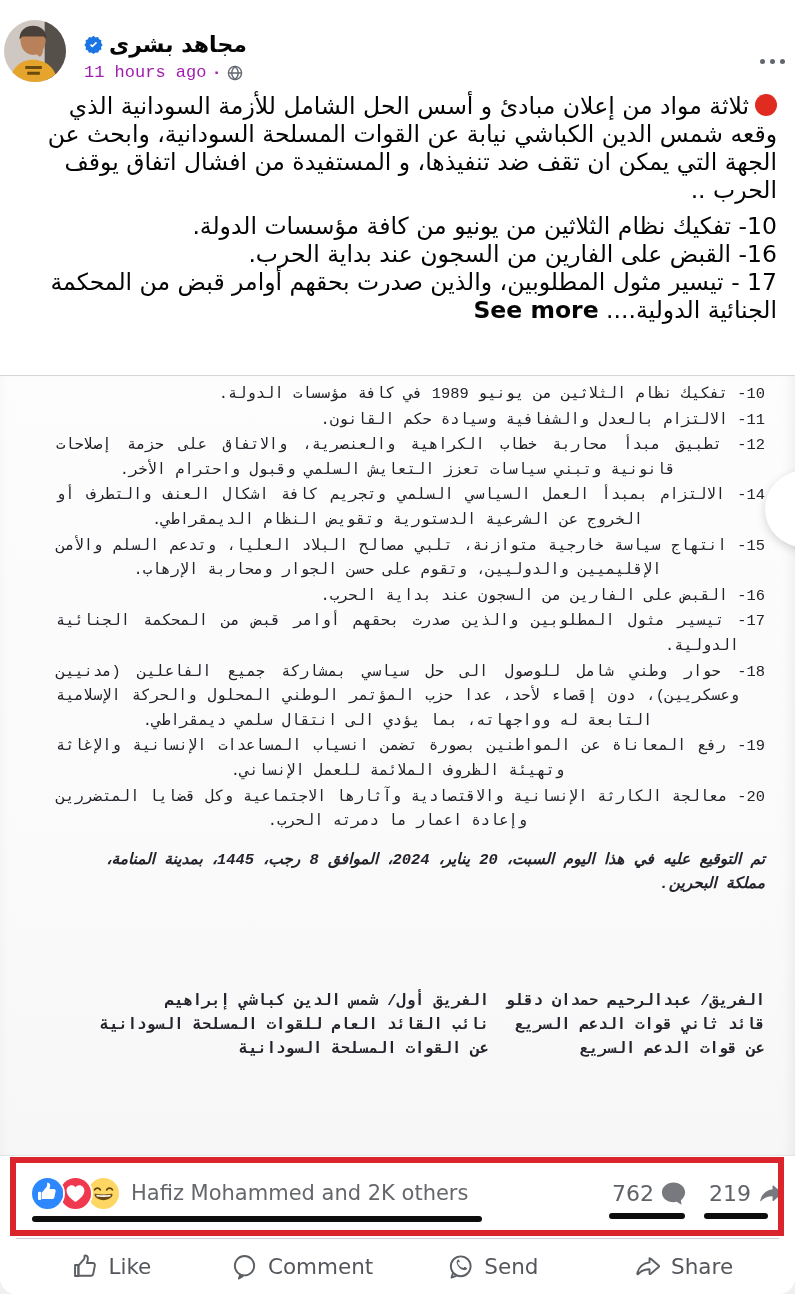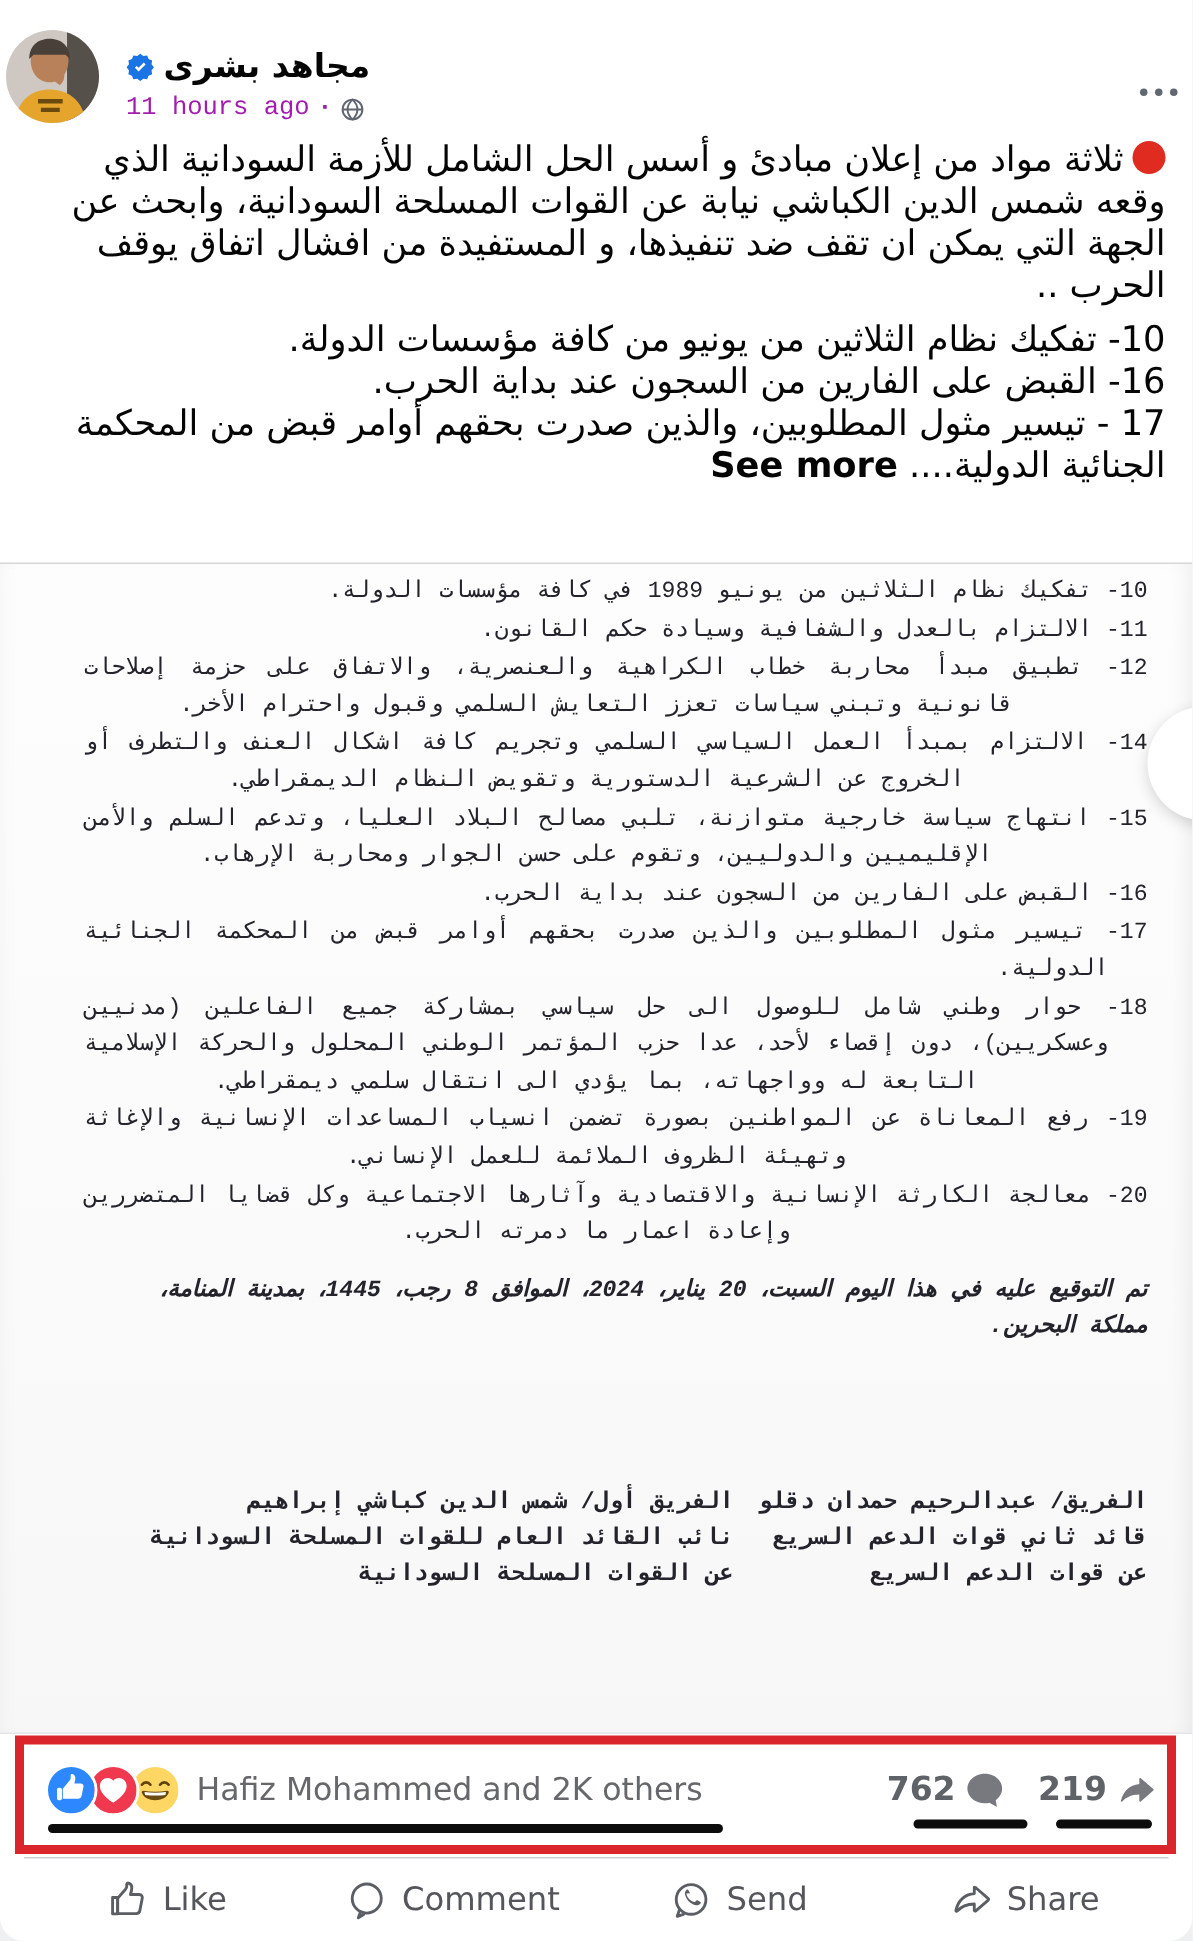--- a/index.html
+++ b/index.html
@@ -46,29 +46,29 @@
   .signatories { display:flex; justify-content:space-between; margin-top:92px;
                  padding:0 0 0 44px; font-weight:bold; }
   .sig-col { text-align:right; line-height:24px; }
   .float-circle { position:absolute; top:95px; right:-46px; width:76px; height:76px;
                   border-radius:50%; background:#fff; box-shadow:0 3px 10px rgba(0,0,0,.16); }
 
   
   .engagement { height:82px; position:relative; }
   .annotation-box { position:absolute; left:10px; top:1px; width:774px; height:79px;
                     border:6px solid #d9252b; pointer-events:none; }
-  .eng-inner { display:flex; align-items:center; height:100%; padding:0 24px 8px 30px; }
+  .eng-inner { display:flex; align-items:center; height:100%; padding:0 11px 8px 30px; }
   .reaction-stack { display:flex; align-items:center; }
   .reaction { width:35px; height:35px; border-radius:50%; border:2px solid #fff; }
   .reaction svg { display:block; width:100%; height:100%; }
   .r-like { z-index:3; position:relative; }
   .r-love { z-index:2; position:relative; margin-left:-7px; }
   .r-haha { z-index:1; position:relative; margin-left:-7px; }
   .eng-text { color:#65676b; font-size:21px; margin-left:10px; white-space:nowrap; }
-  .eng-counts { margin-left:auto; display:flex; align-items:center; gap:22px;font-weight:bold; }
+  .eng-counts { margin-left:auto; display:flex; align-items:center; gap:22px; }
   .count-group { display:flex; align-items:center; gap:6px; color:#5f6368; font-size:22px; }
   .count-icon { width:27px; height:27px; }
   .count-icon svg { display:block; width:100%; height:100%; }
   .mark { position:absolute; background:#0d0d0d; height:6px; border-radius:3px; }
   .mark-main { left:32px; top:60px; width:450px; }
   .mark-762 { left:609px; top:57px; width:76px; }
   .mark-362 { left:704px; top:57px; width:64px; }
 
   
   .actionbar { height:56px; border-top:1px solid #ced0d4; margin:0 16px; display:flex;

